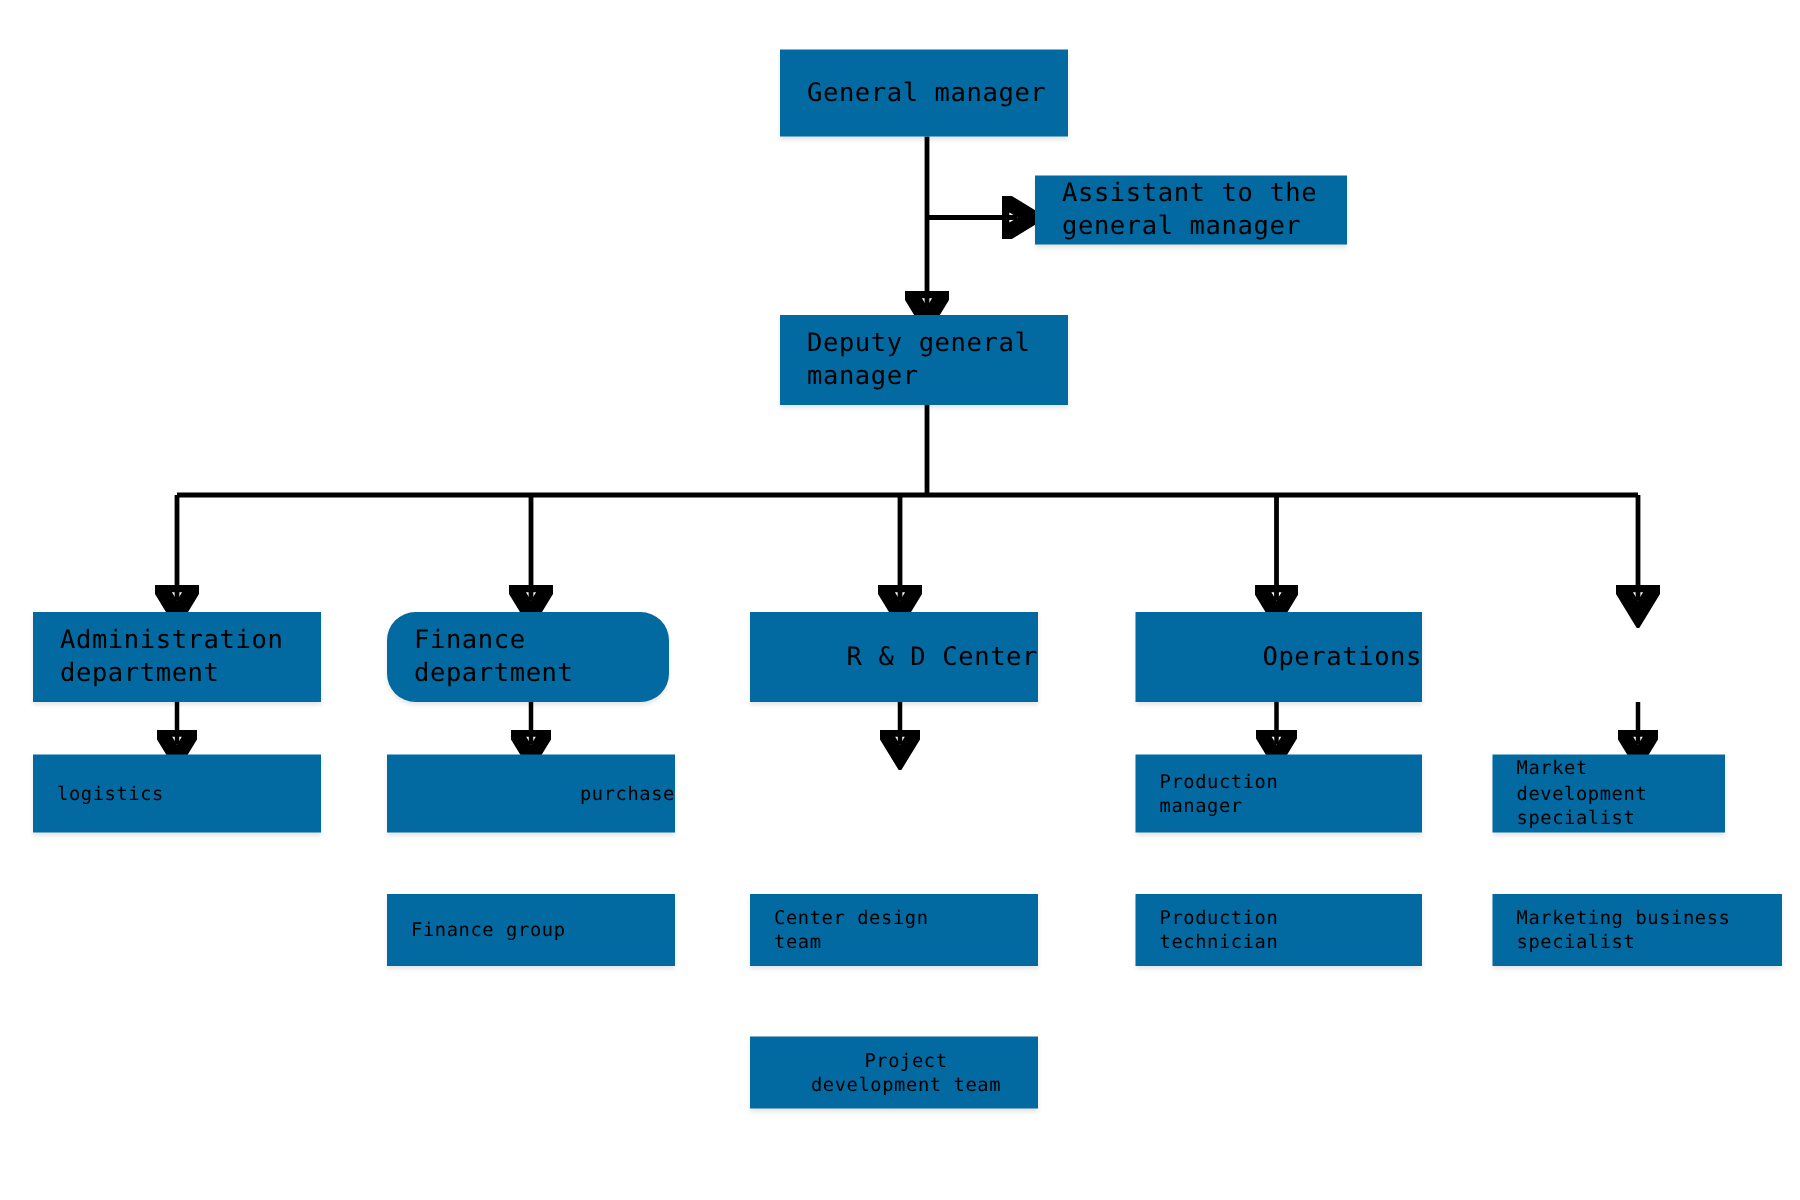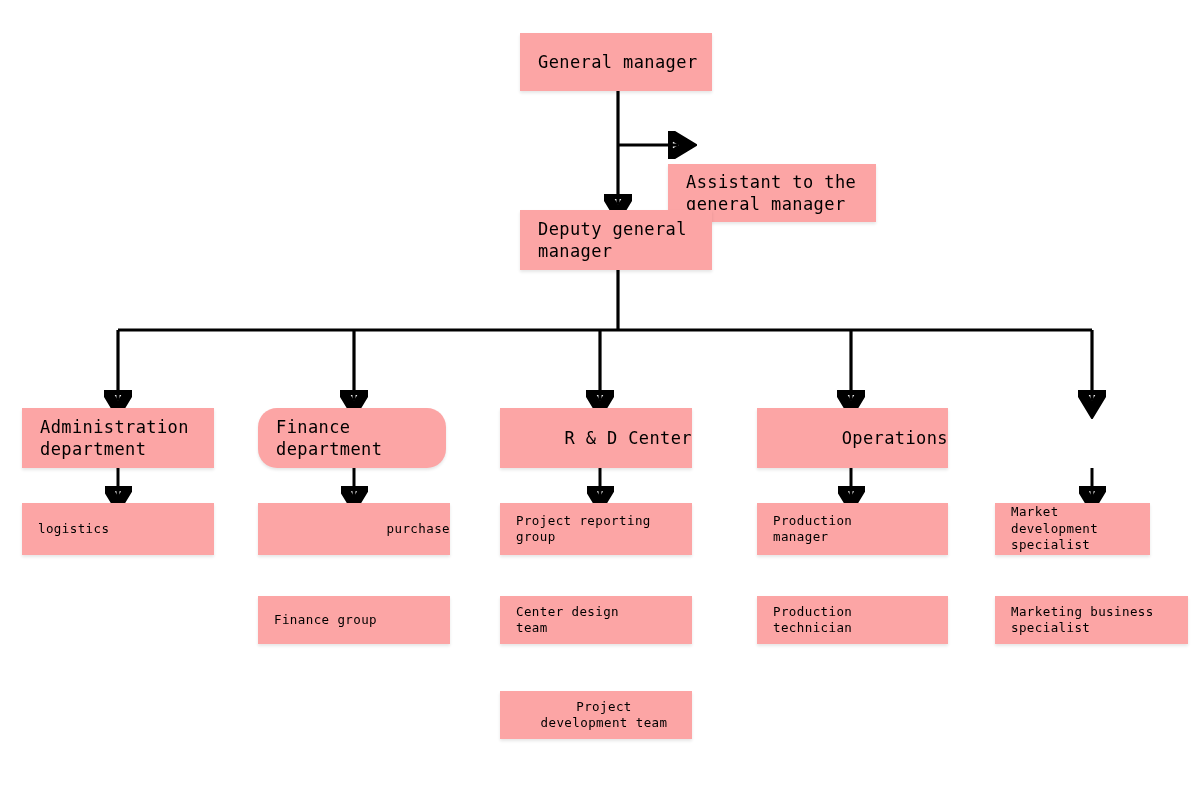--- a/index.html
+++ b/index.html
@@ -13,21 +13,21 @@
   }
   #canvas {
     position: relative;
     width: 1200px;
     height: 800px;
     background: #ffffff;
     overflow: hidden;
   }
   .node {
     position: absolute;
-    background: #fca5a5;
+    background: #0369a1;
     box-sizing: border-box;
     display: flex;
     flex-direction: column;
     justify-content: center;
     box-shadow: 0 2px 3px rgba(0,0,0,0.10);
   }
   .node .label {
     white-space: pre-line;
     line-height: 1.32;
     letter-spacing: 0.4px;
@@ -102,21 +102,21 @@
     <line class="thin" x1="354" y1="468" x2="354" y2="496" marker-end="url(#arrow)"></line>
     <line class="thin" x1="600" y1="468" x2="600" y2="496" marker-end="url(#arrow)"></line>
     <line class="thin" x1="851" y1="468" x2="851" y2="496" marker-end="url(#arrow)"></line>
     <line class="thin" x1="1092" y1="468" x2="1092" y2="496" marker-end="url(#arrow)"></line>
   </svg>
 
   <div class="node lvl-top" style="left:520px; top:33px; width:192px; height:58px;">
     <div class="label">General manager</div>
   </div>
 
-  <div class="node lvl-top" style="left:668px; top:117px; width:208px; height:58px;margin-top:47px;">
+  <div class="node lvl-top" style="left:690px; top:117px; width:208px; height:46px;">
     <div class="label">Assistant to the
 general manager</div>
   </div>
 
   <div class="node lvl-top" style="left:520px; top:210px; width:192px; height:60px;">
     <div class="label">Deputy general
 manager</div>
   </div>
 
   <div class="node lvl-dept" style="left:22px; top:408px; width:192px; height:60px;">
@@ -133,24 +133,20 @@
   </div>
   <div class="node lvl-sub" style="left:258px; top:503px; width:192px; height:52px;align-items:flex-end;">
     <div class="label">purchase</div>
   </div>
   <div class="node lvl-sub" style="left:258px; top:596px; width:192px; height:48px;">
     <div class="label">Finance group</div>
   </div>
 
   <div class="node lvl-dept-center" style="left:500px; top:408px; width:192px; height:60px;">
     <div class="label">R &amp; D Center</div>
-  </div>
-  <div class="node lvl-sub" style="left:500px; top:503px; width:192px; height:52px;">
-    <div class="label">Project reporting
-group</div>
   </div>
   <div class="node lvl-sub" style="left:500px; top:596px; width:192px; height:48px;">
     <div class="label">Center design
 team</div>
   </div>
   <div class="node lvl-sub" style="left:500px; top:691px; width:192px; height:48px;text-align:center;">
     <div class="label">Project
 development team</div>
   </div>
 

